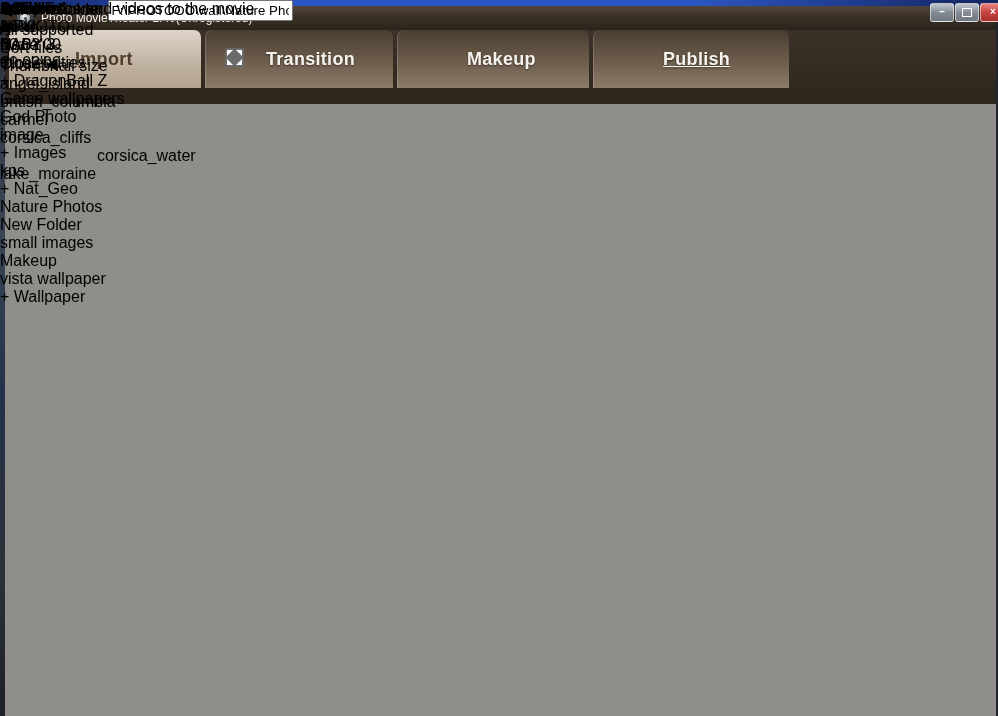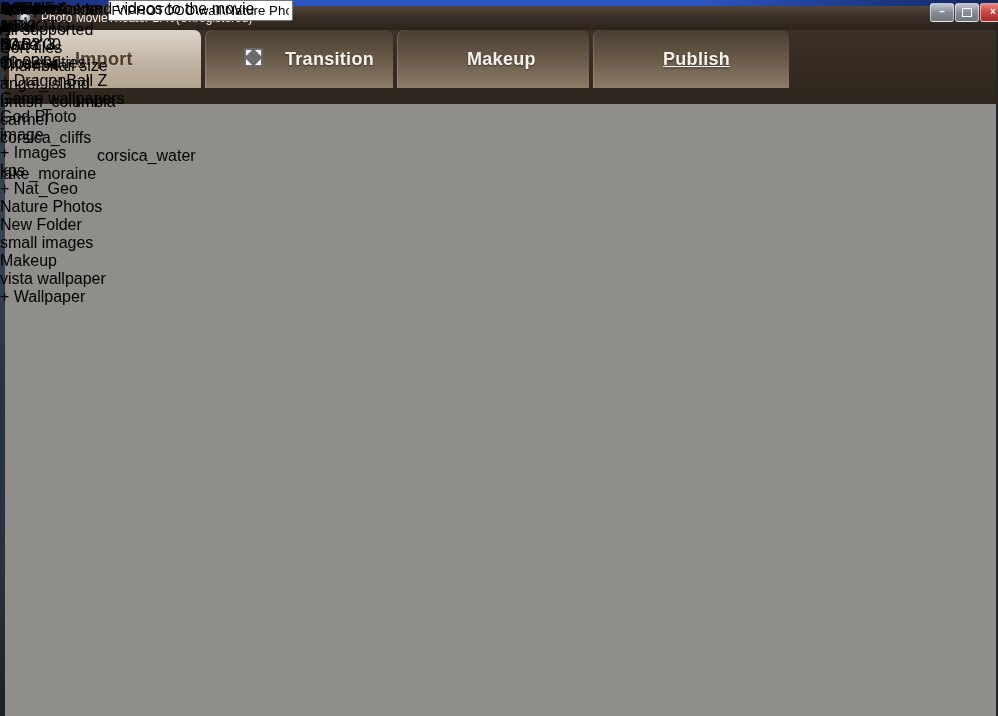--- a/index.html
+++ b/index.html
@@ -20,21 +20,21 @@
   .winbtn.max b{display:inline-block;width:8px;height:7px;border:1px solid #fff;margin-top:4px;}
   .winbtn.close{left:980px;width:24px;background:linear-gradient(180deg,#ea8581,#c94743 45%,#a52f2d);}
   
   .tabbar{left:5px;top:30px;width:991px;height:74px;background:linear-gradient(180deg,#3b3128,#2e251d);}
   .tab{position:absolute;top:0;height:58px;border-radius:7px 7px 0 0;display:flex;align-items:center;}
   .tab .lbl{font-size:18px;font-weight:bold;letter-spacing:.3px;}
   .tab-import{left:4px;width:192px;background:linear-gradient(180deg,#ddd4c8,#c0b2a1 60%,#b2a28f);}
   .tab-import .lbl{color:#4c3d2c;margin-left:40px;}
   .tab-dark{background:linear-gradient(180deg,#493d31,#6d5d4c 55%,#8d7c6a);box-shadow:inset 1px 0 0 rgba(255,255,255,.18);}
   .tab-dark .lbl{color:#f6f3ee;text-shadow:0 1px 2px rgba(0,0,0,.5);margin-left:30px;}
-  .tab-transition{left:200px;width:188px;justify-content:center;}
+  .tab-transition{left:200px;width:188px;}
   .tab-makeup{left:392px;width:192px;}
   .tab-publish{left:588px;width:196px;background:linear-gradient(180deg,#4c4034,#75então 0;}
   .hbtn{position:absolute;top:42px;height:24px;border-radius:4px;background:linear-gradient(180deg,#4a3e31,#332a20 55%,#2a2118);border:1px solid #15100a;box-shadow:inset 0 1px 0 rgba(255,255,255,.22);color:#efece6;font-size:12px;display:flex;align-items:center;justify-content:center;gap:7px;}
   .hbtn.project{left:820px;width:92px;}
   .hbtn.about{left:917px;width:78px;}
   .star-ic{color:#f5a623;font-size:19px;font-weight:bold;line-height:10px;margin-top:6px;}
   .book-ic{width:12px;height:11px;border-radius:2px;background:linear-gradient(135deg,#7cc4e8,#3f7fb4 45%,#67b35c);box-shadow:inset -3px 0 0 rgba(255,255,255,.65);}
   
   .zoneA{left:5px;top:88px;width:991px;height:345px;background:linear-gradient(180deg,#6e6c66,#8f8e8a 12px,#8f8e8a);}
   

